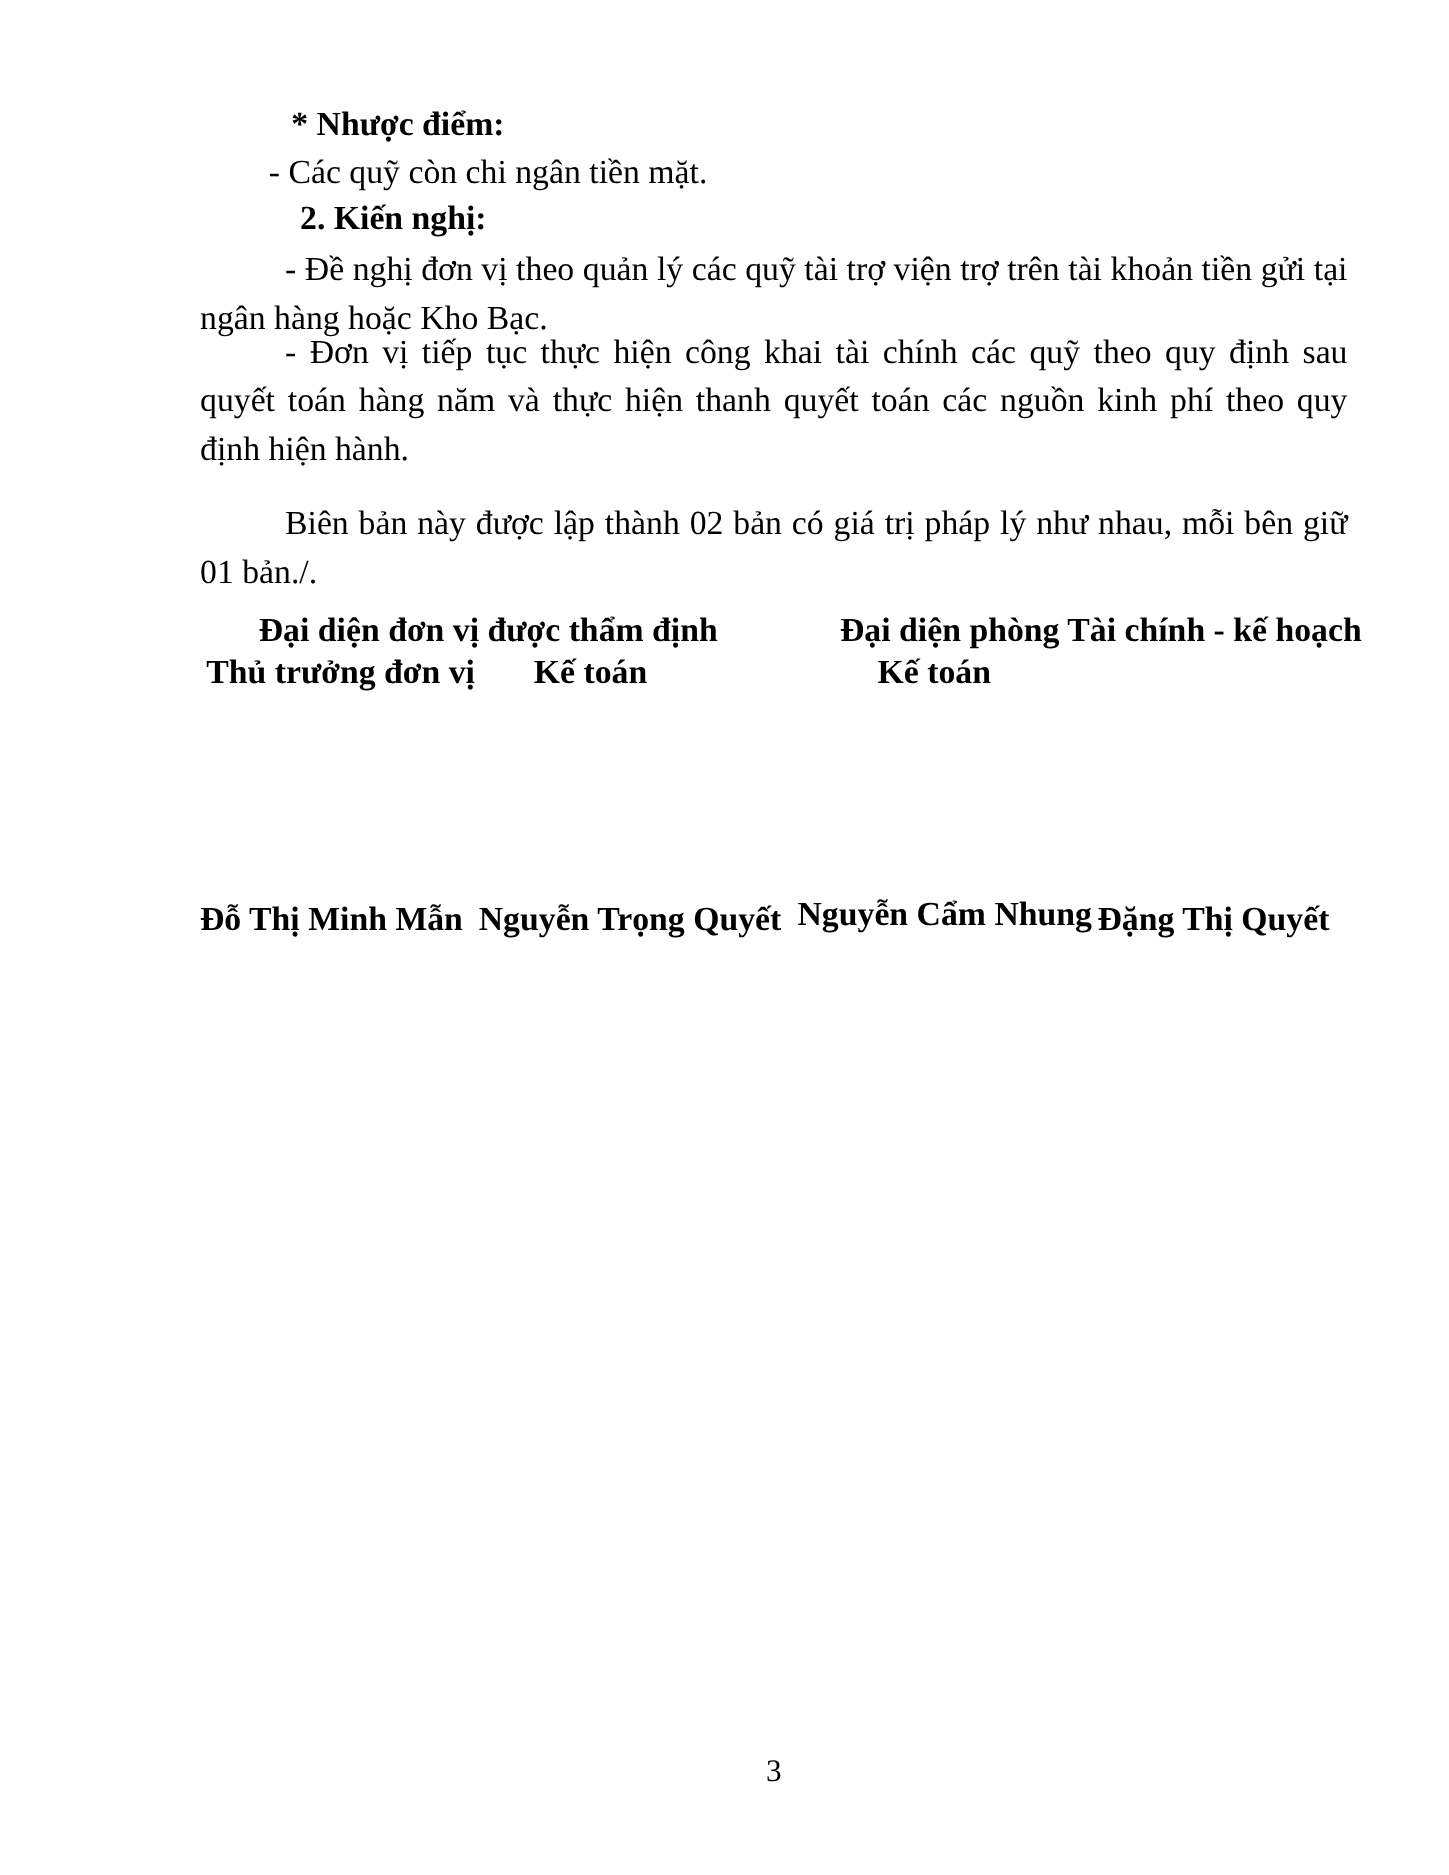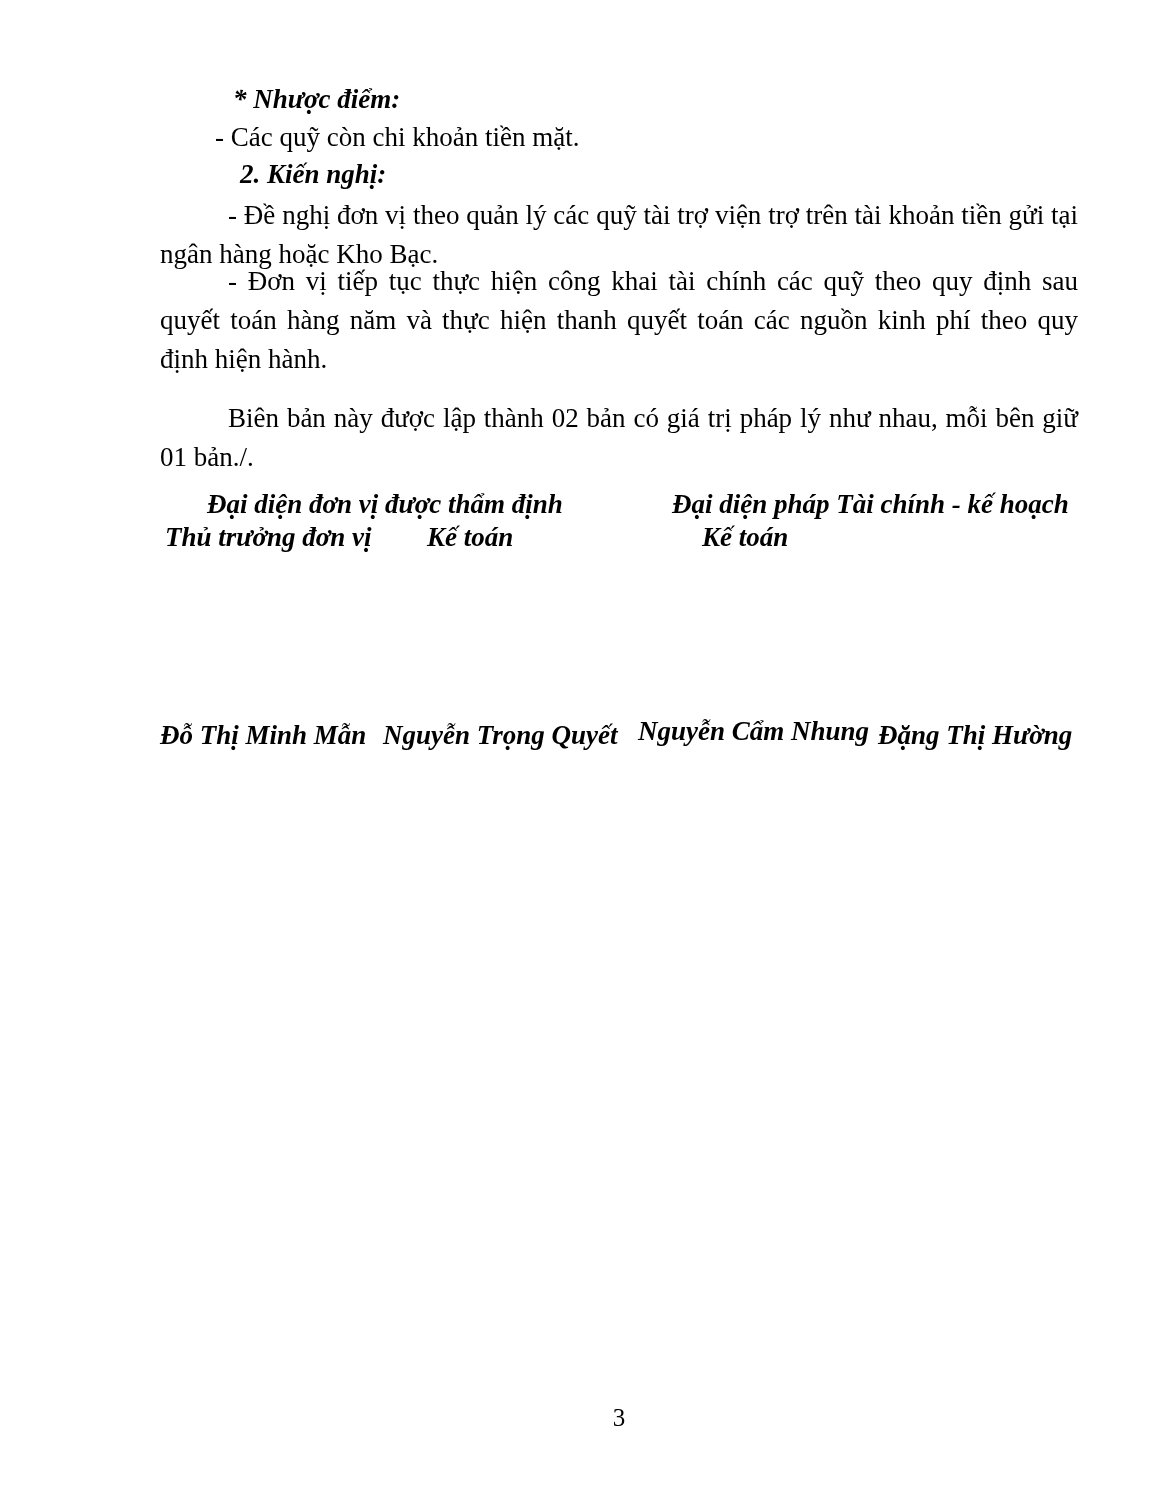--- a/index.html
+++ b/index.html
@@ -15,21 +15,21 @@
     color: #000000;
     font-family: "Liberation Serif", "DejaVu Serif", serif;
     font-size: 27px;
     overflow: hidden;
   }
   .abs {
     position: absolute;
     margin: 0;
     line-height: 39px;
   }
-  .bold { font-weight: bold; font-style: italic; }
+  .bold { font-weight: bold; }
   .para {
     left: 160px;
     width: 918px;
     text-align: justify;
     text-indent: 68px;
   }
   .line-plain {
     left: 160px;
     width: 918px;
     text-indent: 68px;
@@ -45,45 +45,45 @@
     font-size: 25px;
   }
 </style>
 </head>
 <body>
 
 <div class="page">
 
   <p class="abs bold" style="left:233px; top:80px;">* Nhược điểm:</p>
 
-  <p class="abs" style="left:215px; top:118px;">- Các quỹ còn chi khoản tiền mặt.</p>
+  <p class="abs" style="left:215px; top:118px;">- Các quỹ còn chi ngân tiền mặt.</p>
 
   <p class="abs bold" style="left:240px; top:155px;">2. Kiến nghị:</p>
 
   <p class="abs para" style="top:262px;">- Đơn vị tiếp tục thực hiện công khai tài chính các quỹ theo quy định sau quyết toán hàng năm và thực hiện thanh quyết toán các nguồn kinh phí theo quy định hiện hành.</p>
 
   <p class="abs para" style="top:196px;">- Đề nghị đơn vị theo quản lý các quỹ tài trợ viện trợ trên tài khoản tiền gửi tại ngân hàng hoặc Kho Bạc.</p>
 
 
   <p class="abs para" style="top:399px;">Biên bản này được lập thành 02 bản có giá trị pháp lý như nhau, mỗi bên giữ 01 bản./.</p>
 
   <p class="abs bold sig-title" style="left:207px; top:485px;">Đại diện đơn vị được thẩm định</p>
 
-  <p class="abs bold sig-title" style="left:672px; top:485px;">Đại diện pháp Tài chính - kế hoạch</p>
+  <p class="abs bold sig-title" style="left:672px; top:485px;">Đại diện phòng Tài chính - kế hoạch</p>
 
   <p class="abs bold sig-role" style="left:165px; top:518px;text-align:center;">Thủ trưởng đơn vị</p>
 
   <p class="abs bold sig-role" style="left:427px; top:518px;">Kế toán</p>
 
   <p class="abs bold sig-role" style="left:702px; top:518px;">Kế toán</p>
 
 
   <p class="abs bold sig-name" style="left:160px; top:716px;">Đỗ Thị Minh Mẫn</p>
 
   <p class="abs bold sig-name" style="left:638px; top:712px;">Nguyễn Cẩm Nhung</p>
 
   <p class="abs bold sig-name" style="left:383px; top:716px;">Nguyễn Trọng Quyết</p>
 
-  <p class="abs bold sig-name" style="left:878px; top:716px;">Đặng Thị Hường</p>
+  <p class="abs bold sig-name" style="left:878px; top:716px;">Đặng Thị Quyết</p>
 
   <p class="abs page-number" style="top:1398px;">3</p>
 
 </div>
 
 </body></html>

